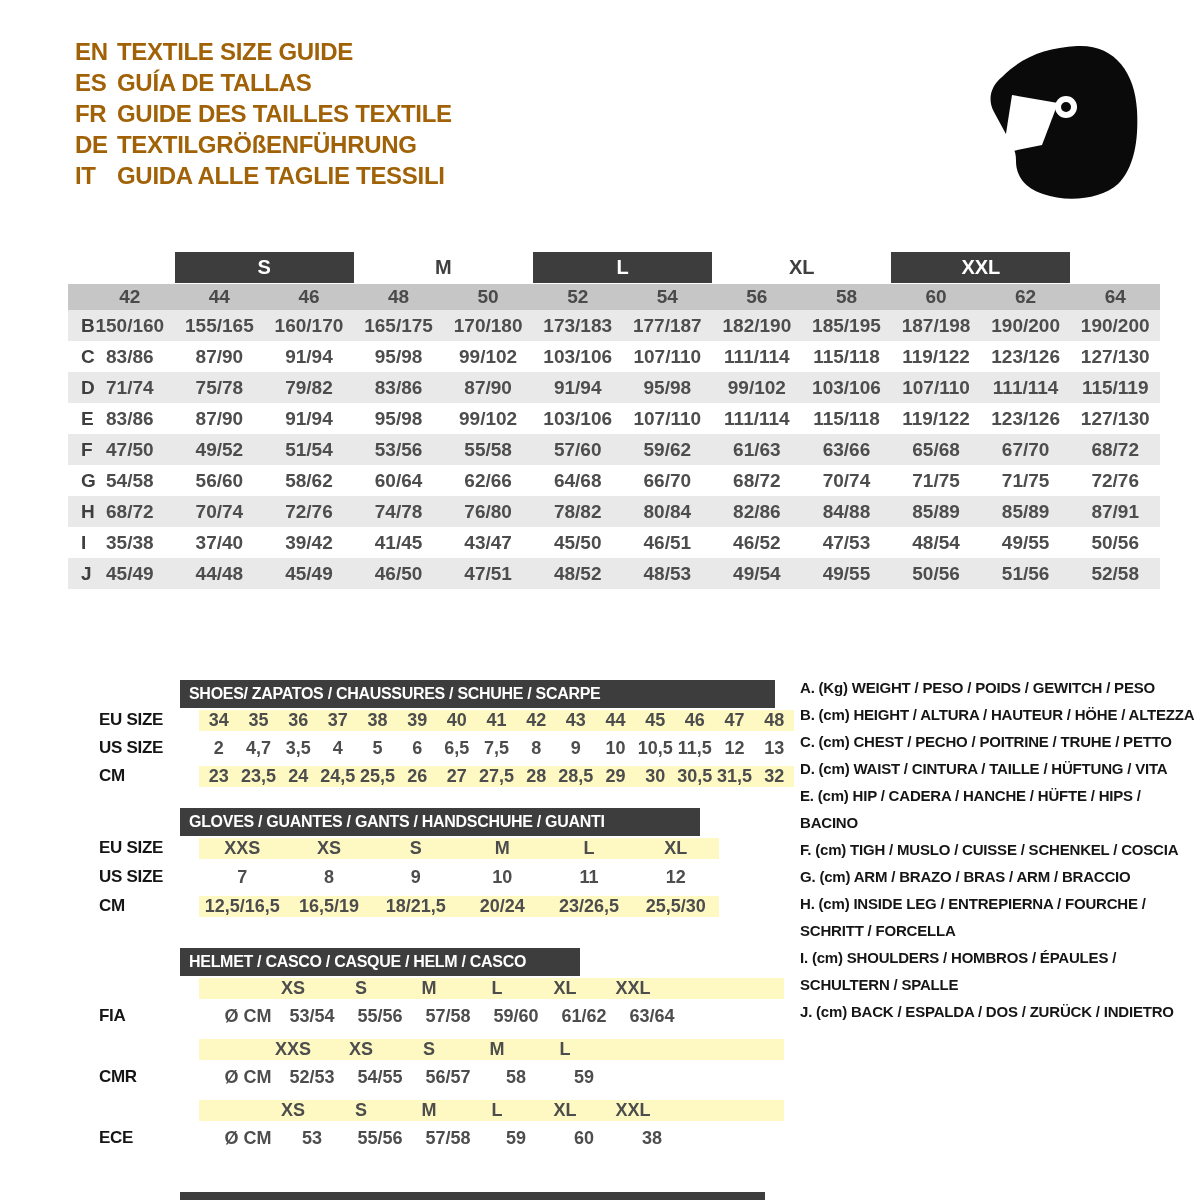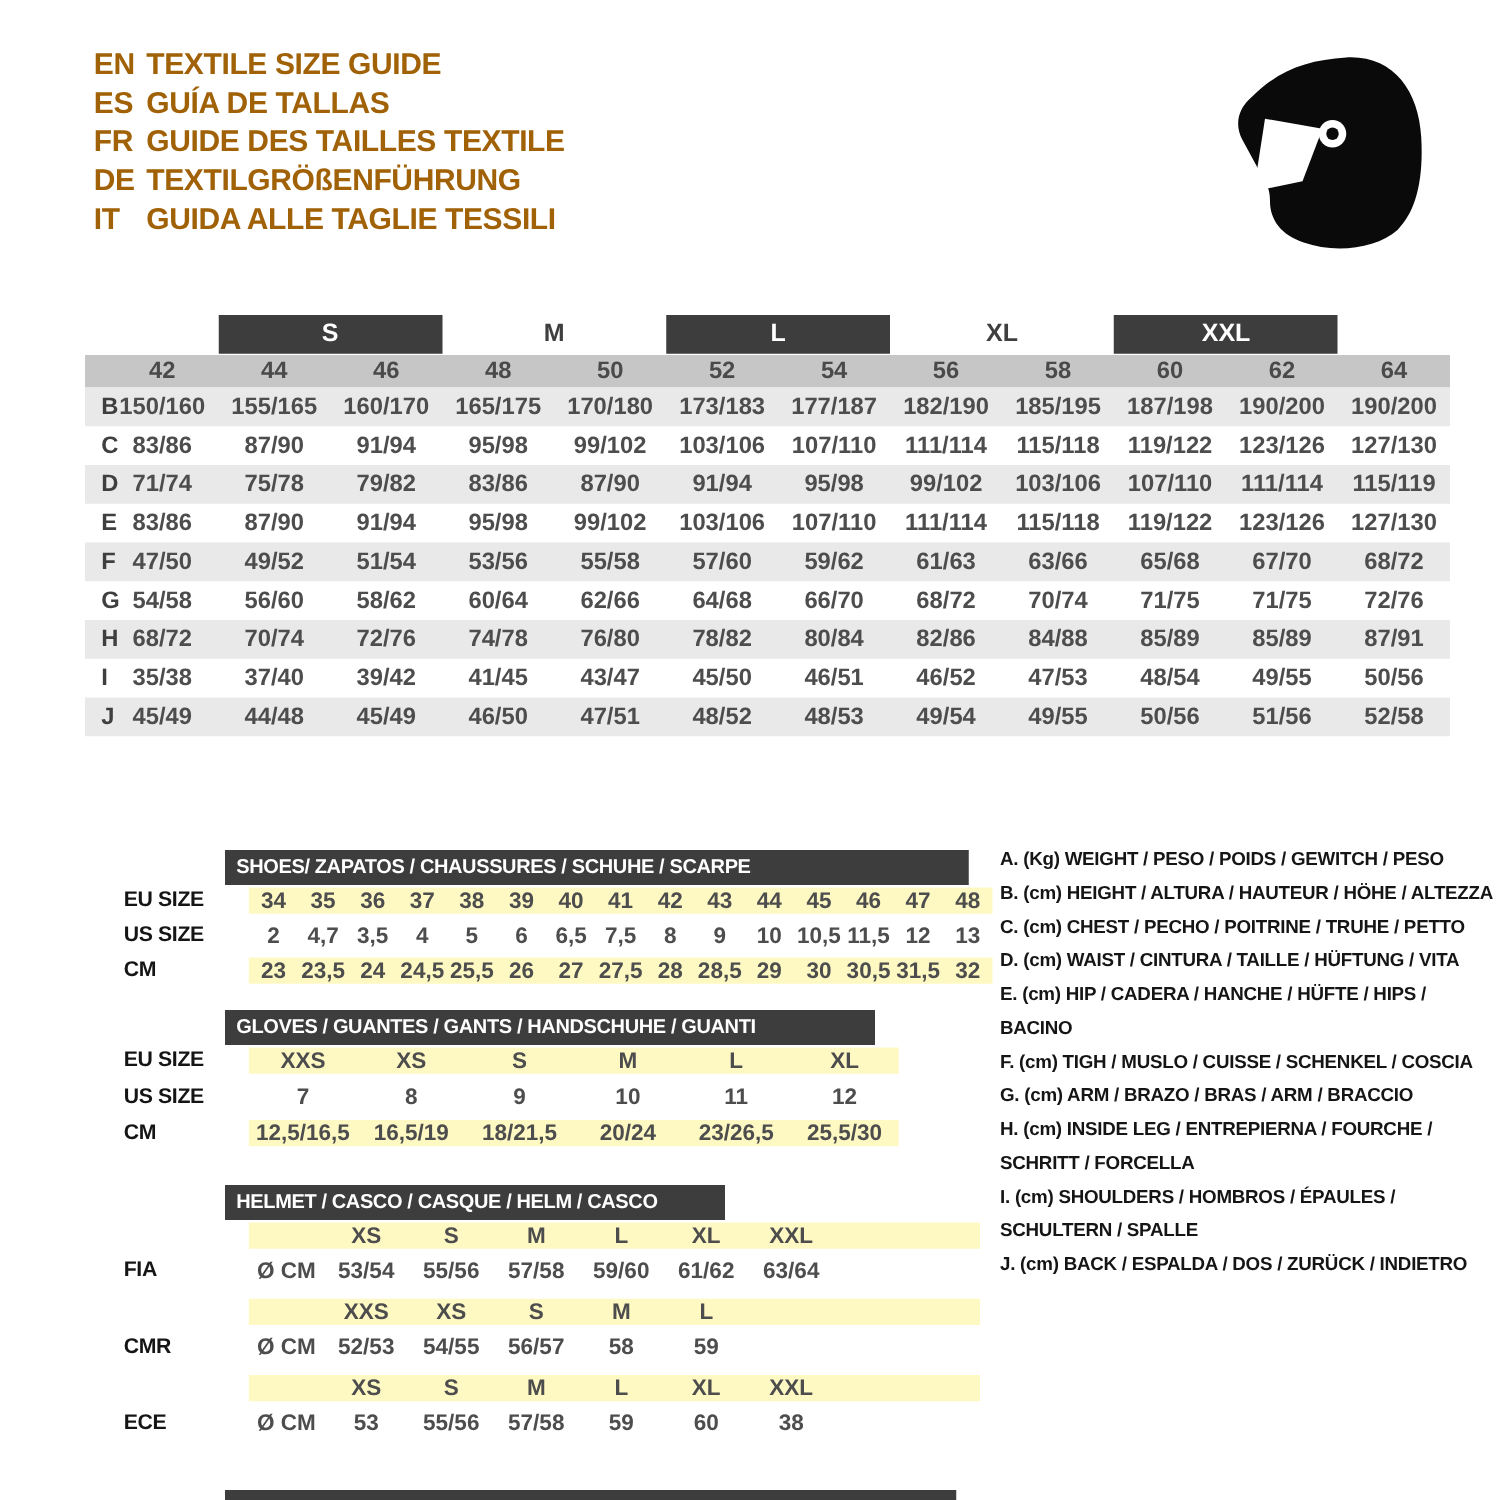--- a/index.html
+++ b/index.html
@@ -26,21 +26,21 @@
   .data-row { height:31px; }
   .data-row .cell { font-size:19px; }
   .data-row.striped { background:#e9e9e9; }
   .row-label { display:flex; align-items:center; justify-content:flex-start; padding-left:13px; font-size:19px; font-weight:bold; color:#3f3f3f; }
 
   
   .section { position:absolute; left:80px; }
   .tbar { margin-left:100px; background:#3d3d3d; color:#fff; height:28px; display:flex; align-items:center; padding-left:9px; font-size:16px; font-weight:bold; letter-spacing:-0.3px; white-space:nowrap; }
   .rows { margin-top:2px; }
   .srow { display:flex; align-items:flex-start; height:28px;margin-left:19px; }
-  .srow.tall { height:33px; }
+  .srow.tall { height:33px;gap:19px; }
   .rlabel { width:100px; display:flex; align-items:center; font-size:17px; font-weight:bold; color:#151515; letter-spacing:-0.3px; }
   .rgrid { display:grid; }
   .rgrid.striped { background:#fef9c3; }
   .rgrid .cell { font-size:18px; }
   .shoes-grid { width:595px; grid-template-columns:repeat(15,1fr); }
   .gloves .srow { height:29px; }
   .gloves-grid { width:520px; grid-template-columns:repeat(6,1fr); }
   .shoes .tbar { width:595px; }
   .gloves .tbar { width:520px; }
   .helmet .tbar { width:400px; }

